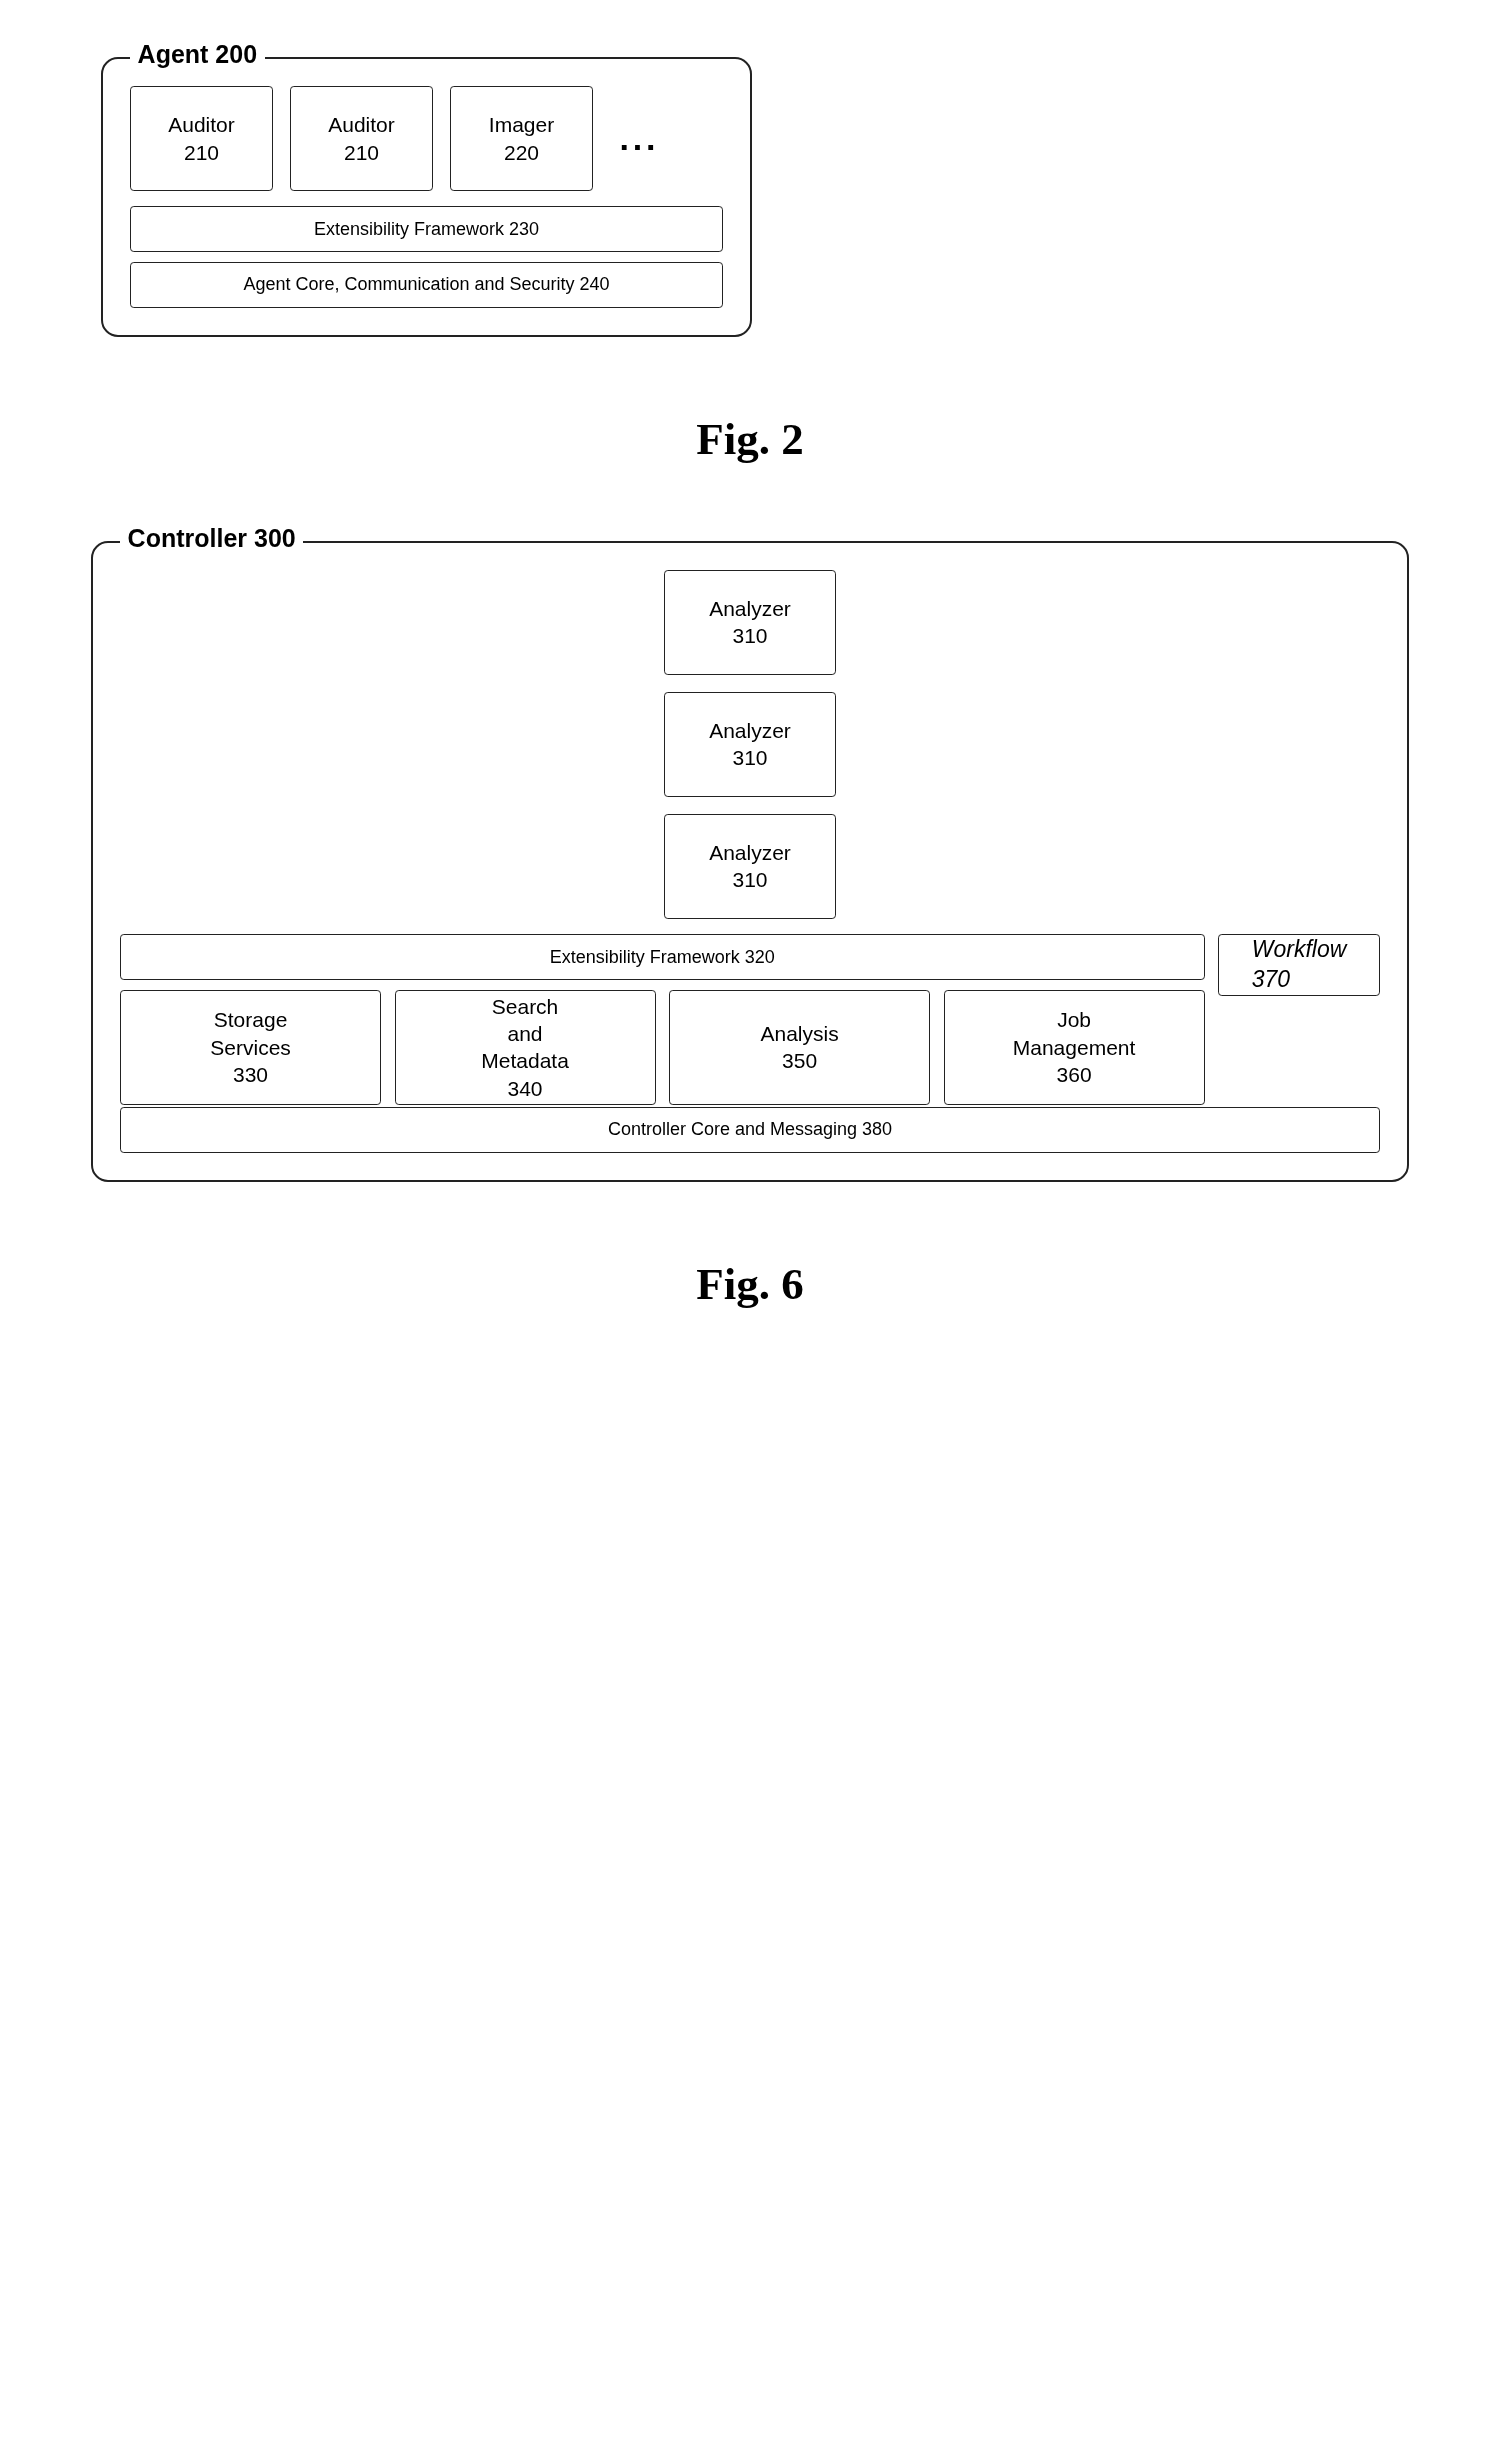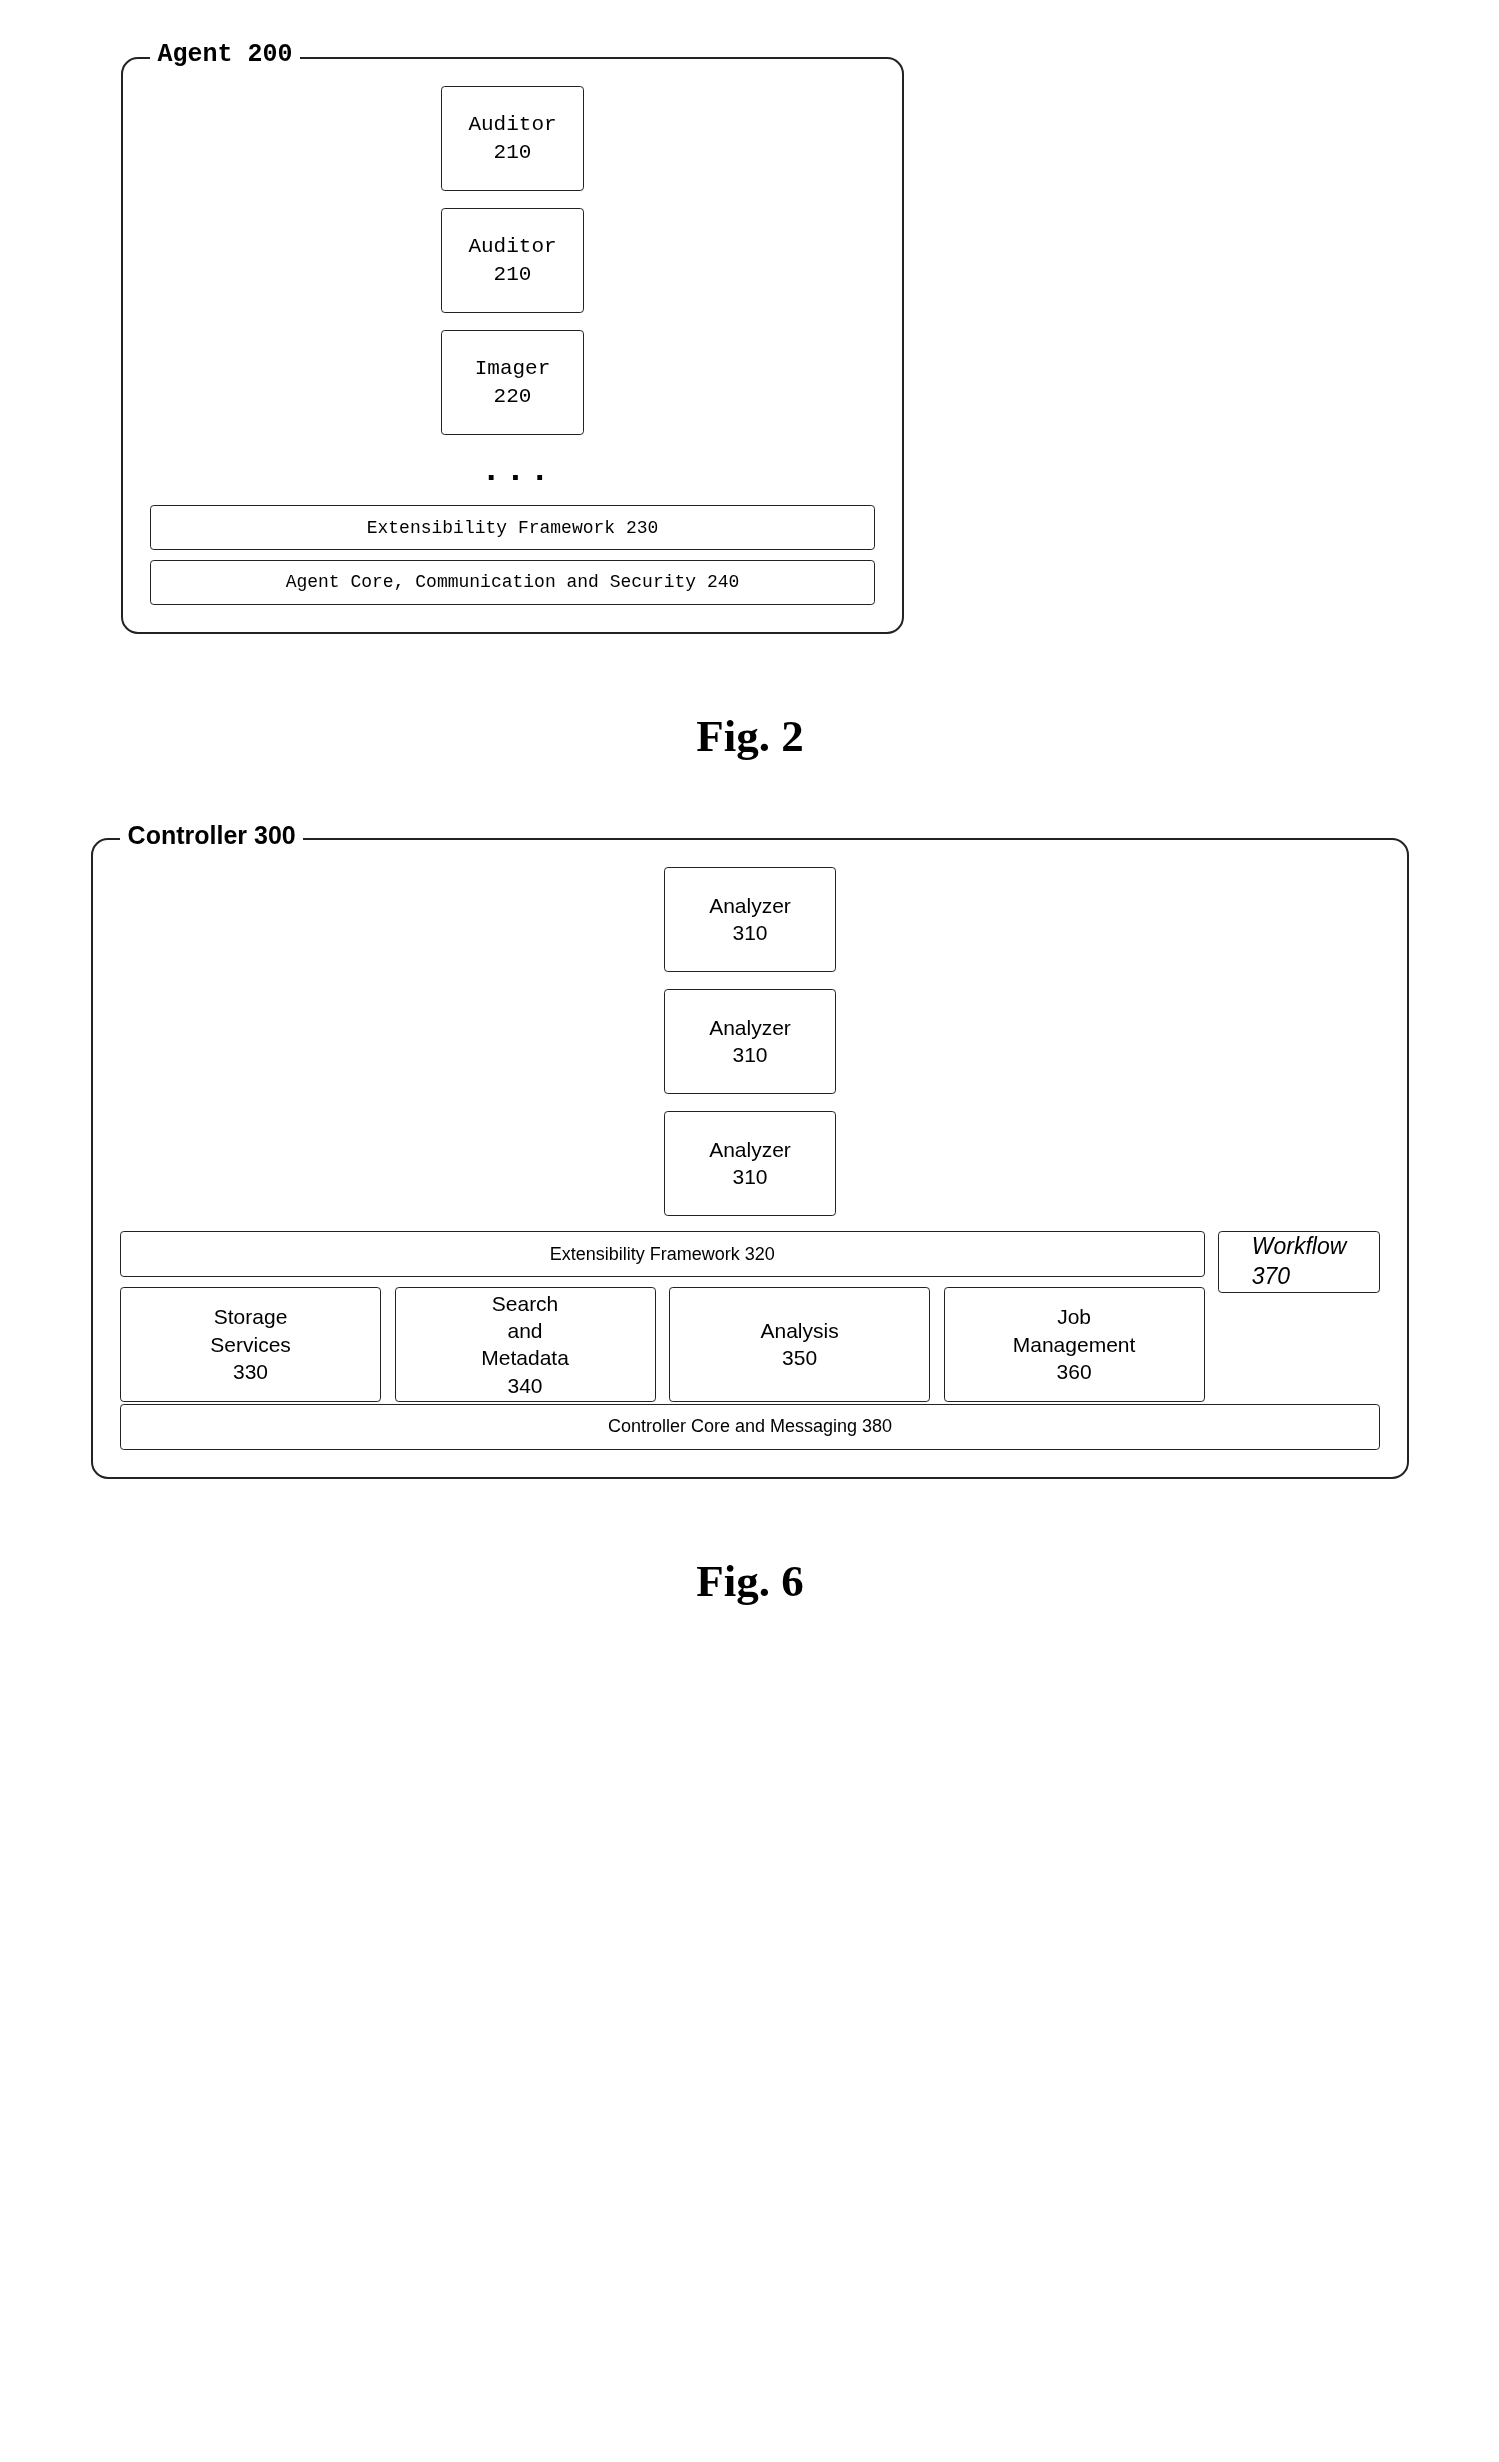--- a/index.html
+++ b/index.html
@@ -63,29 +63,28 @@
     .fig-label {
       font-size: 45px;
       font-weight: 900;
       font-family: Liberation Serif, serif;
       text-align: center;
       margin: 57px 0 76px 0;
     }
 
     
     #agent-diagram {
-      width: 783px;
+      width: 651px;
       align-self: flex-start;
-      margin-left: 45px;
-      font-family: Liberation Mono, monospace;
+      margin-left: 25px;
     }
 
     .agent-top-row {
       display: flex;
-      flex-direction: column;
+      flex-direction: row;
       gap: 17px;
       margin-bottom: 15.3px;
       align-items: center;
     }
 
     .agent-box {
       width: 143px;
       height: 105px;
     }
 

